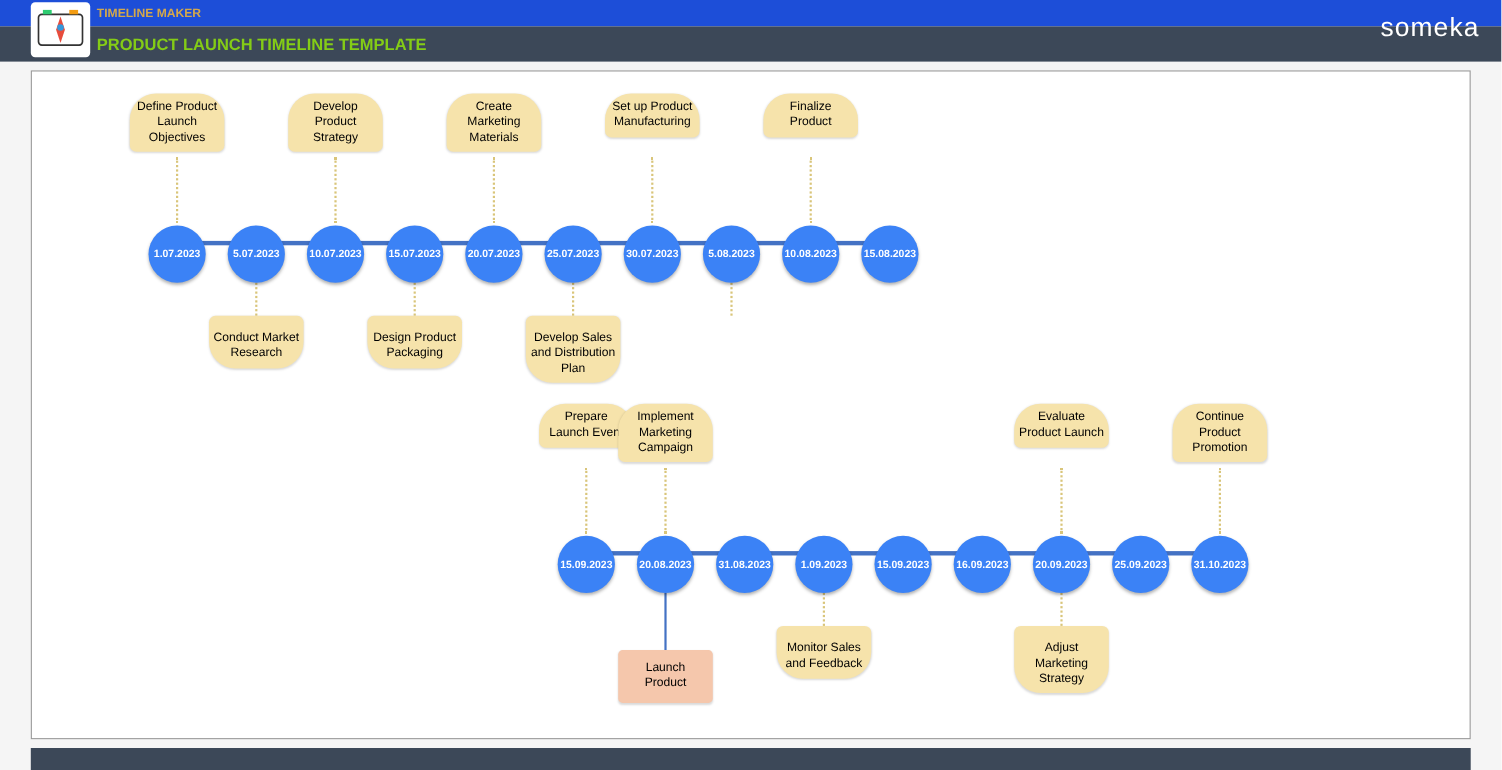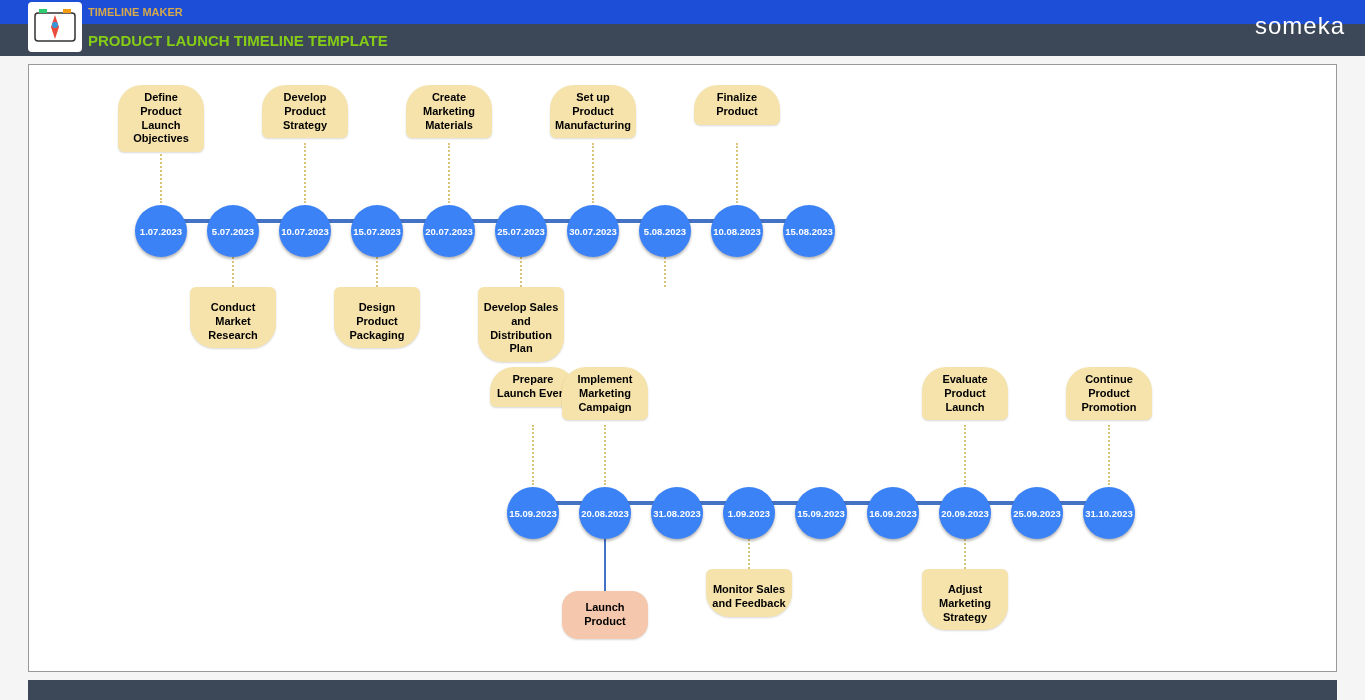--- a/index.html
+++ b/index.html
@@ -24,24 +24,24 @@
 .row { position: absolute; left: 0; right: 0; }
 .row1 { top: 140px; }
 .row2 { top: 422px; }
 
 .axis { position: absolute; top: 14px; height: 4px; background: #4472C4; }
 .axis1 { left: 132px; width: 648px; }
 .axis2 { left: 504px; width: 576px; }
 
 .node { position: absolute; width: 52px; height: 52px; border-radius: 50%; background: #3b82f6; display:flex; align-items:center; justify-content:center; color:#fff; font-size: 9.5px; font-weight:700; text-align:left; box-shadow: 0 2px 3px rgba(0,0,0,0.3); z-index: 5; }
 
-.callout { position: absolute; width: 86px; background: #f6e3ab; border-radius: 12px 12px 12px 12px; padding: 6px 4px; font-size: 11px; text-align: center; line-height: 1.25; box-shadow: 0 1px 2px rgba(0,0,0,0.15); z-index: 3; font-weight: bold; }
+.callout { position: absolute; width: 86px; background: #f6e3ab; border-radius: 12px 12px 12px 12px; padding: 6px 4px; font-size: 11px; text-align: center; line-height: 1.25; box-shadow: 0 1px 2px rgba(0,0,0,0.15); z-index: 3; }
 .callout.top    { border-radius: 24px 24px 6px 6px; }
 .callout.bottom { border-radius: 6px 6px 24px 24px; padding-top: 14px; }
-.callout.launch { background: #f5c7ac; border-radius: 16px; padding: 10px 6px; }
+.callout.launch { background: #f5c7ac; border-radius: 4px; padding: 10px 6px; }
 
 .stem { position: absolute; width: 0; border-left: 2px dotted #d9c57a; z-index: 1; }
 .stem.launchline { border-left: 2px solid #4472C4; }
 </style>
 </head>
 <body>
 
 <div class="header-black">
   <div class="logo-icon">
     <svg viewBox="0 0 44 40">

